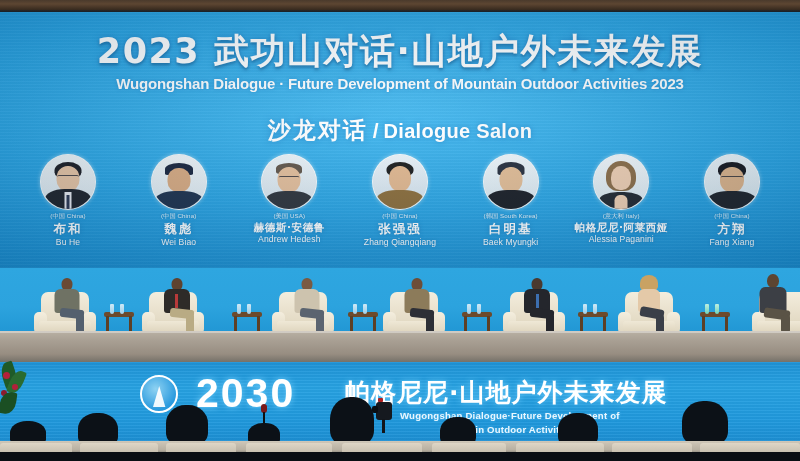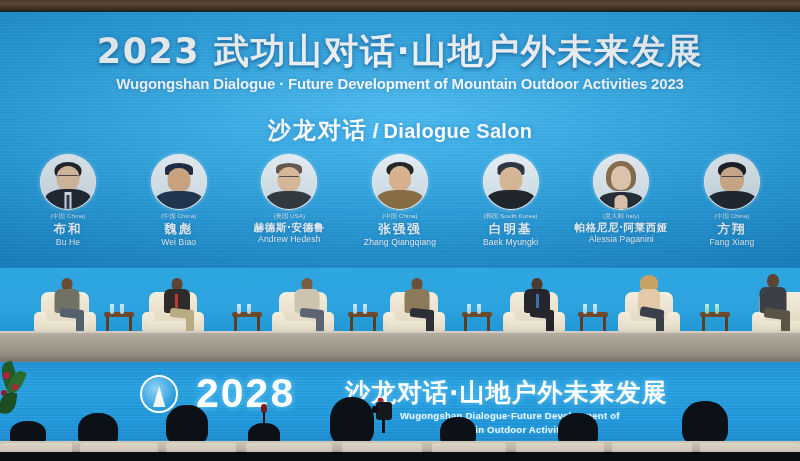--- a/index.html
+++ b/index.html
@@ -546,22 +546,22 @@
       <div class="p-leg" style="left:29px;top:39px;width:9px;height:18px;background:#5a5346;"></div>
       <div class="p-shoe" style="left:25px;top:56px;width:15px;background:#c2302a;height:6px;"></div>
     </div>
 
     <div class="stage-floor"></div>
   </div>
 
   <div class="lower-banner">
     <div class="lines"></div>
     <div class="lb-logo"></div>
-    <div class="lb-year">2028</div>
-    <div class="lb-cn">沙龙对话·山地户外未来发展</div>
+    <div class="lb-year">2030</div>
+    <div class="lb-cn">帕格尼尼·山地户外未来发展</div>
     <div class="lb-en1">Wugongshan Dialogue·Future Development of</div>
     <div class="lb-en2">Mountain Outdoor Activities 2023</div>
   </div>
 
   <div class="flowers">
     <div class="leaf" style="left:2px;top:4px;width:14px;height:26px;transform:rotate(-18deg);"></div>
     <div class="leaf" style="left:10px;top:12px;width:13px;height:24px;transform:rotate(22deg);background:#2a6b30;"></div>
     <div class="bloom" style="left:3px;top:14px;width:7px;height:7px;"></div>
     <div class="bloom" style="left:12px;top:26px;width:6px;height:6px;"></div>
     <div class="bloom" style="left:1px;top:32px;width:6px;height:6px;background:#8d1b2e;"></div>

